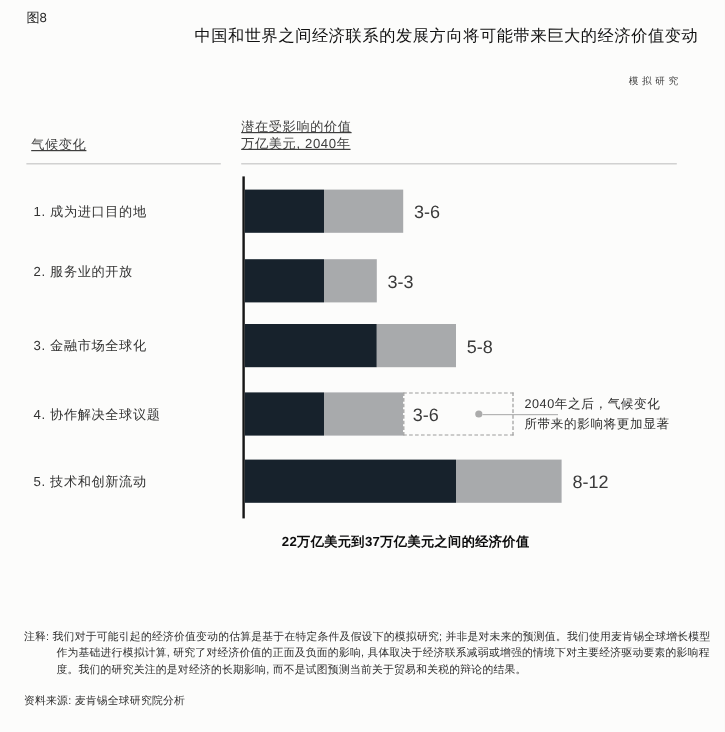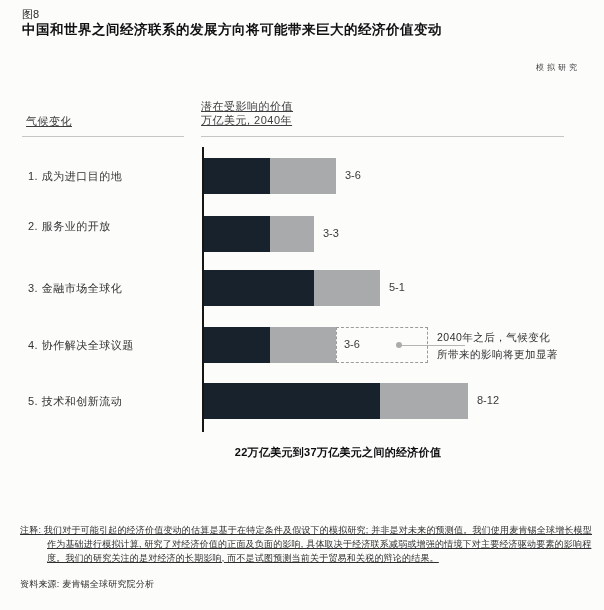--- a/index.html
+++ b/index.html
@@ -12,42 +12,42 @@
     background: #fcfcfb;
     overflow: hidden;
     color: #1c1c1c;
   }
   .fig-label {
     position: absolute; left: 22px; top: 7px;
     font-size: 11px; color: #2a2a2a;
   }
   .title {
     position: absolute; left: 22px; top: 21px; width: 560px;
-    font-size: 13.5px; font-weight: bold; color: #111; letter-spacing: .5px;
+    font-size: 13.5px; font-weight: normal; color: #111; letter-spacing: .5px; text-align: right;
   }
   .sim-tag {
-    position: absolute; right: 24px; top: 62px;
+    position: absolute; right: 36px; top: 62px;
     font-size: 8px; letter-spacing: 3px; color: #3c3c3c;
   }
   .col-header { position: absolute; font-size: 11px; color: #3e3e3e; line-height: 14px; letter-spacing: .5px; text-decoration: underline; }
   .col-header.left { left: 26px; top: 114px; }
   .col-header.right { left: 201px; top: 99px; }
   .rule { position: absolute; height: 1px; background: #c6c6c6; }
   .rule-left  { left: 22px; top: 136px; width: 162px; }
   .rule-right { left: 201px; top: 136px; width: 363px; }
   .axis {
     position: absolute; left: 202px; top: 147px;
     width: 2px; height: 285px; background: #151515;
   }
   .cat {
     position: absolute; left: 28px; width: 165px;
     font-size: 11px; color: #333; letter-spacing: .5px;
   }
   .bar { position: absolute; height: 36px; }
-  .range-label { position: absolute; font-size: 11px; color: #3a3a3a; }
+  .range-label { position: absolute; font-size: 15px; color: #3a3a3a; }
   .proj-box {
     position: absolute; height: 36px;
     border: 1px dashed #9b9b9b; background: #fcfcfb;
   }
   .proj-dot {
     position: absolute; width: 6px; height: 6px; border-radius: 50%;
     background: #ababab;
   }
   .proj-line { position: absolute; height: 1px; background: #b4b4b4; }
   .annotation {
@@ -55,21 +55,21 @@
     font-size: 10.5px; color: #2f2f2f; line-height: 16.5px; letter-spacing: .5px;
   }
   .summary {
     position: absolute; left: 120px; top: 446px; width: 436px;
     text-align: center; font-size: 11px; font-weight: bold;
     color: #0c0c0c; line-height: 13.8px; letter-spacing: .3px;
   }
   .footnote {
     position: absolute; left: 20px; top: 524px; width: 572px;
     font-size: 9px; color: #2e2e2e; line-height: 13.8px;
-    padding-left: 27px; text-indent: -27px; letter-spacing: .2px; text-decoration: underline;
+    padding-left: 27px; text-indent: -27px; letter-spacing: .2px;
   }
   .source {
     position: absolute; left: 20px; top: 578px;
     font-size: 9px; color: #2e2e2e; letter-spacing: .2px;
   }
 </style>
 </head>
 <body>
 
 <div class="canvas">
@@ -93,21 +93,21 @@
       <div class="bar" style="left: 204px; top: 158px; width: 66px; background: rgb(23, 34, 44);"></div>
       <div class="bar" style="left: 270px; top: 158px; width: 66px; background: rgb(168, 170, 172);"></div>
       <div class="range-label" style="left: 345px; top: 169px;">3-6</div>
       <div class="cat" style="top: 219px;">2. 服务业的开放</div>
       <div class="bar" style="left: 204px; top: 216px; width: 66px; background: rgb(23, 34, 44);"></div>
       <div class="bar" style="left: 270px; top: 216px; width: 44px; background: rgb(168, 170, 172);"></div>
       <div class="range-label" style="left: 323px; top: 227px;">3-3</div>
       <div class="cat" style="top: 281px;">3. 金融市场全球化</div>
       <div class="bar" style="left: 204px; top: 270px; width: 110px; background: rgb(23, 34, 44);"></div>
       <div class="bar" style="left: 314px; top: 270px; width: 66px; background: rgb(168, 170, 172);"></div>
-      <div class="range-label" style="left: 389px; top: 281px;">5-1</div>
+      <div class="range-label" style="left: 389px; top: 281px;">5-8</div>
       <div class="cat" style="top: 338px;">4. 协作解决全球议题</div>
       <div class="bar" style="left: 204px; top: 327px; width: 66px; background: rgb(23, 34, 44);"></div>
       <div class="bar" style="left: 270px; top: 327px; width: 66px; background: rgb(168, 170, 172);"></div>
       <div class="proj-box" style="left: 336px; top: 327px; width: 92px;"></div>
       <div class="range-label" style="left: 344px; top: 338px;">3-6</div>
       <div class="proj-dot" style="left: 396px; top: 342px;"></div>
       <div class="proj-line" style="left: 402px; top: 345px; width: 63px;"></div>
       <div class="cat" style="top: 394px;">5. 技术和创新流动</div>
       <div class="bar" style="left: 204px; top: 383px; width: 176px; background: rgb(23, 34, 44);"></div>
       <div class="bar" style="left: 380px; top: 383px; width: 88px; background: rgb(168, 170, 172);"></div>

